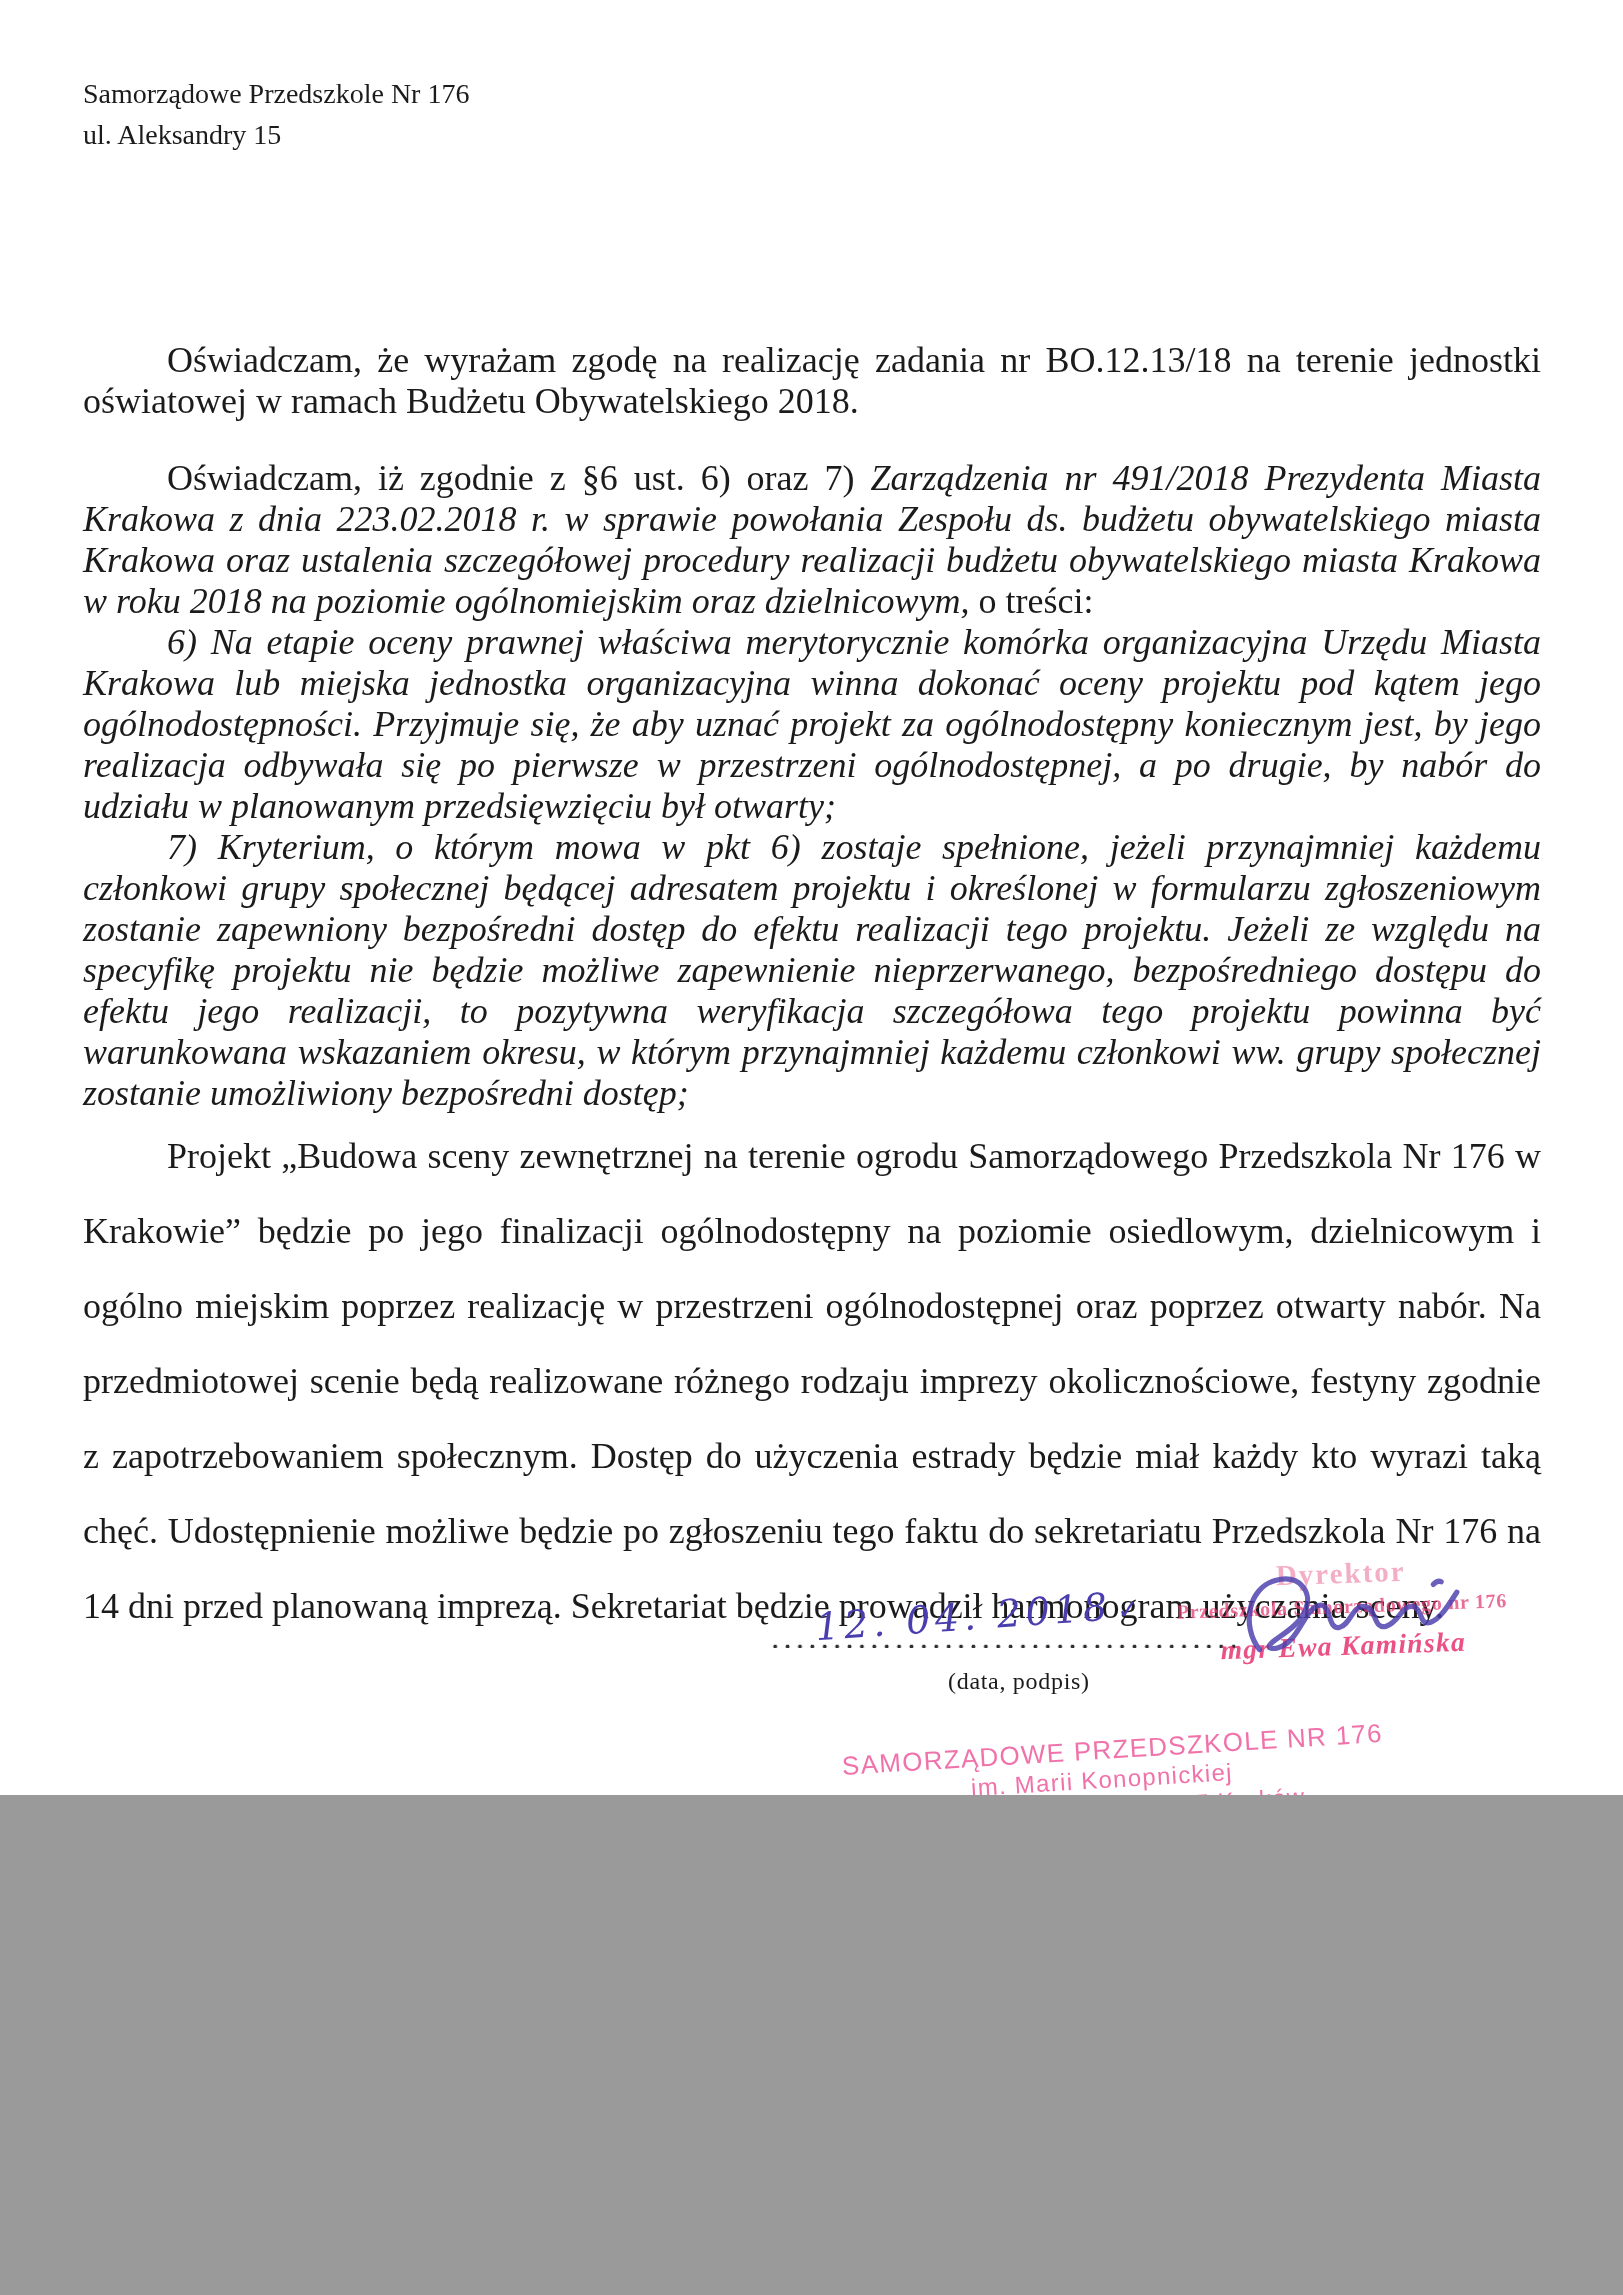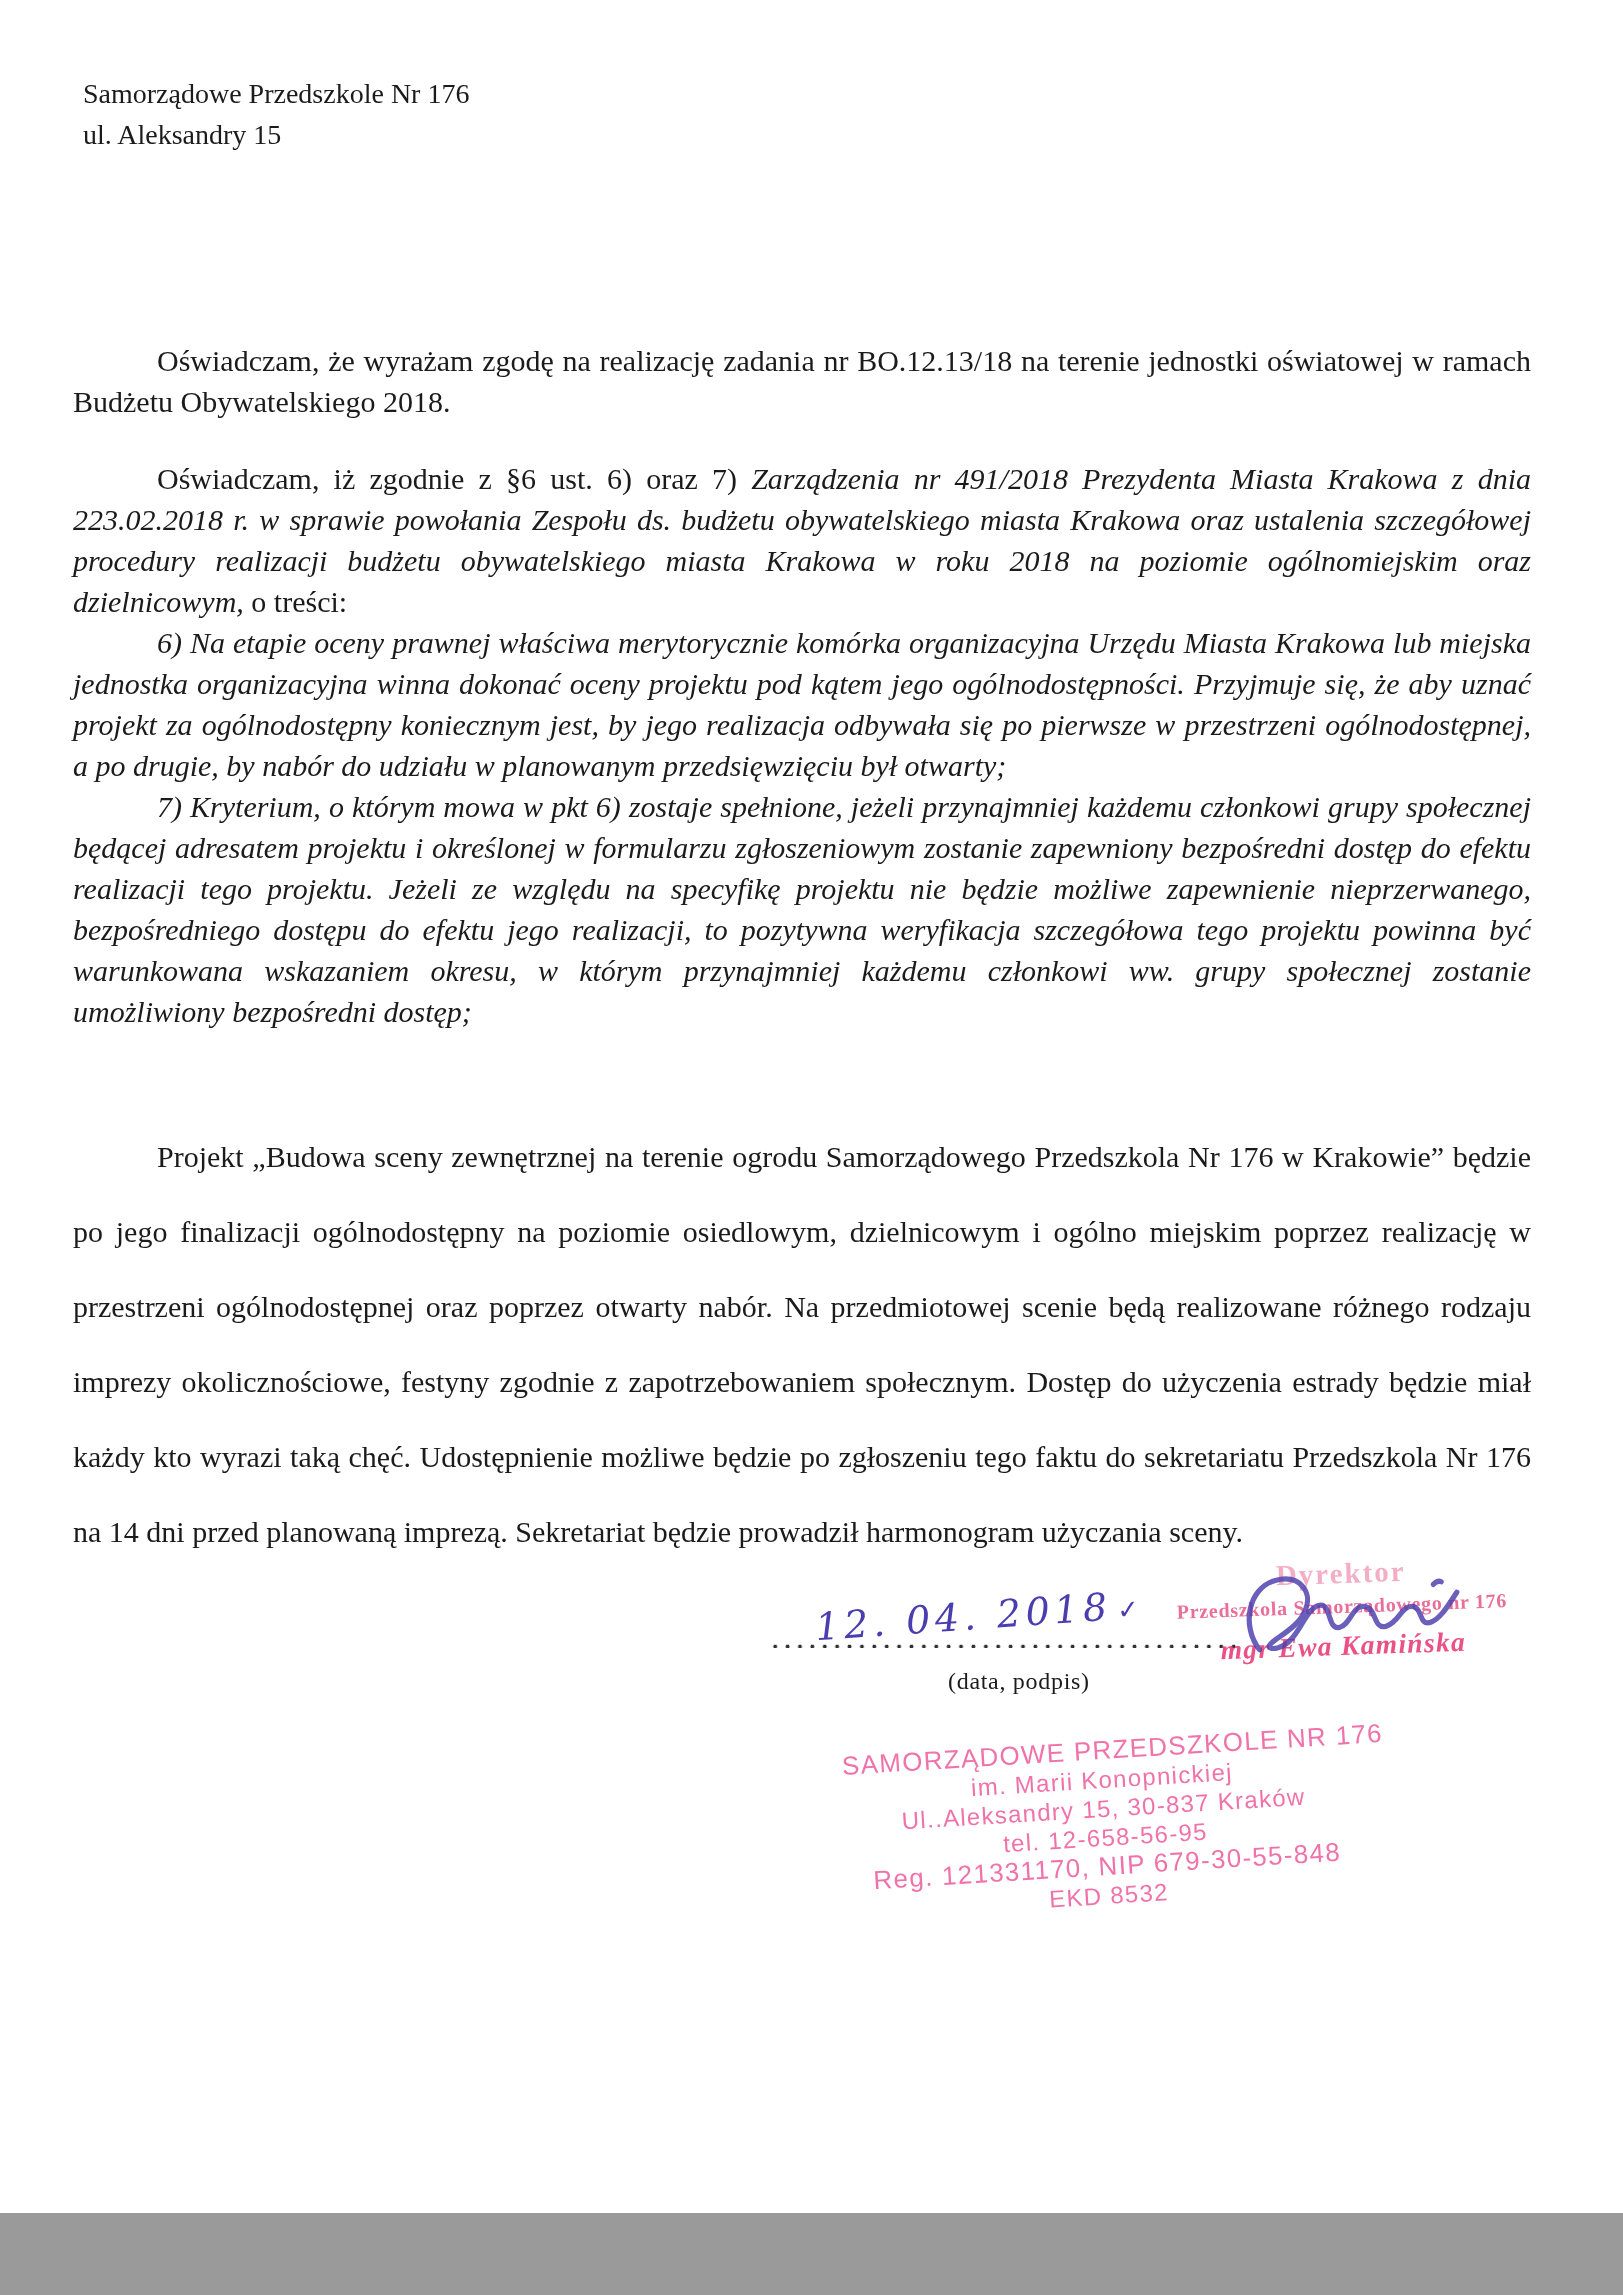--- a/index.html
+++ b/index.html
@@ -1,32 +1,32 @@
 <!DOCTYPE html>
 <html lang="pl" style="font-size:10.5px"><head>
 <meta charset="utf-8">
 <style>
   html,body{margin:0;padding:0;background:#9a9a9a;}
   .page{
     position:relative;
-    width:1623px;height:2213px;
+    width:1623px;height:1795px;
     background:#ffffff;
     margin:0 auto;
     overflow:hidden;
     font-family:"Liberation Serif", serif;
     color:#1b1b1b;
   }
   
   .header{
     position:absolute;left:83px;top:73px;
     font-size:28px;line-height:41px;white-space:nowrap;
   }
   .para{
-    position:absolute;left:73px;width:1458px;
-    font-size:30px;line-height:41px;
+    position:absolute;left:83px;width:1458px;
+    font-size:36px;line-height:41px;
     text-align:justify;text-align-last:left;
     hyphens:none;
   }
   .p-consent{top:340px;text-indent:84px;}
   .legal-block{top:458px;}
   .legal-block p{margin:0;text-indent:84px;text-align:justify;}
   .legal-block p.no-indent{text-indent:0;}
   .italic{font-style:italic;}
   .bold-italic{font-style:italic;font-weight:normal;}
   .p-project{top:1119px;line-height:75px;text-indent:84px;}

